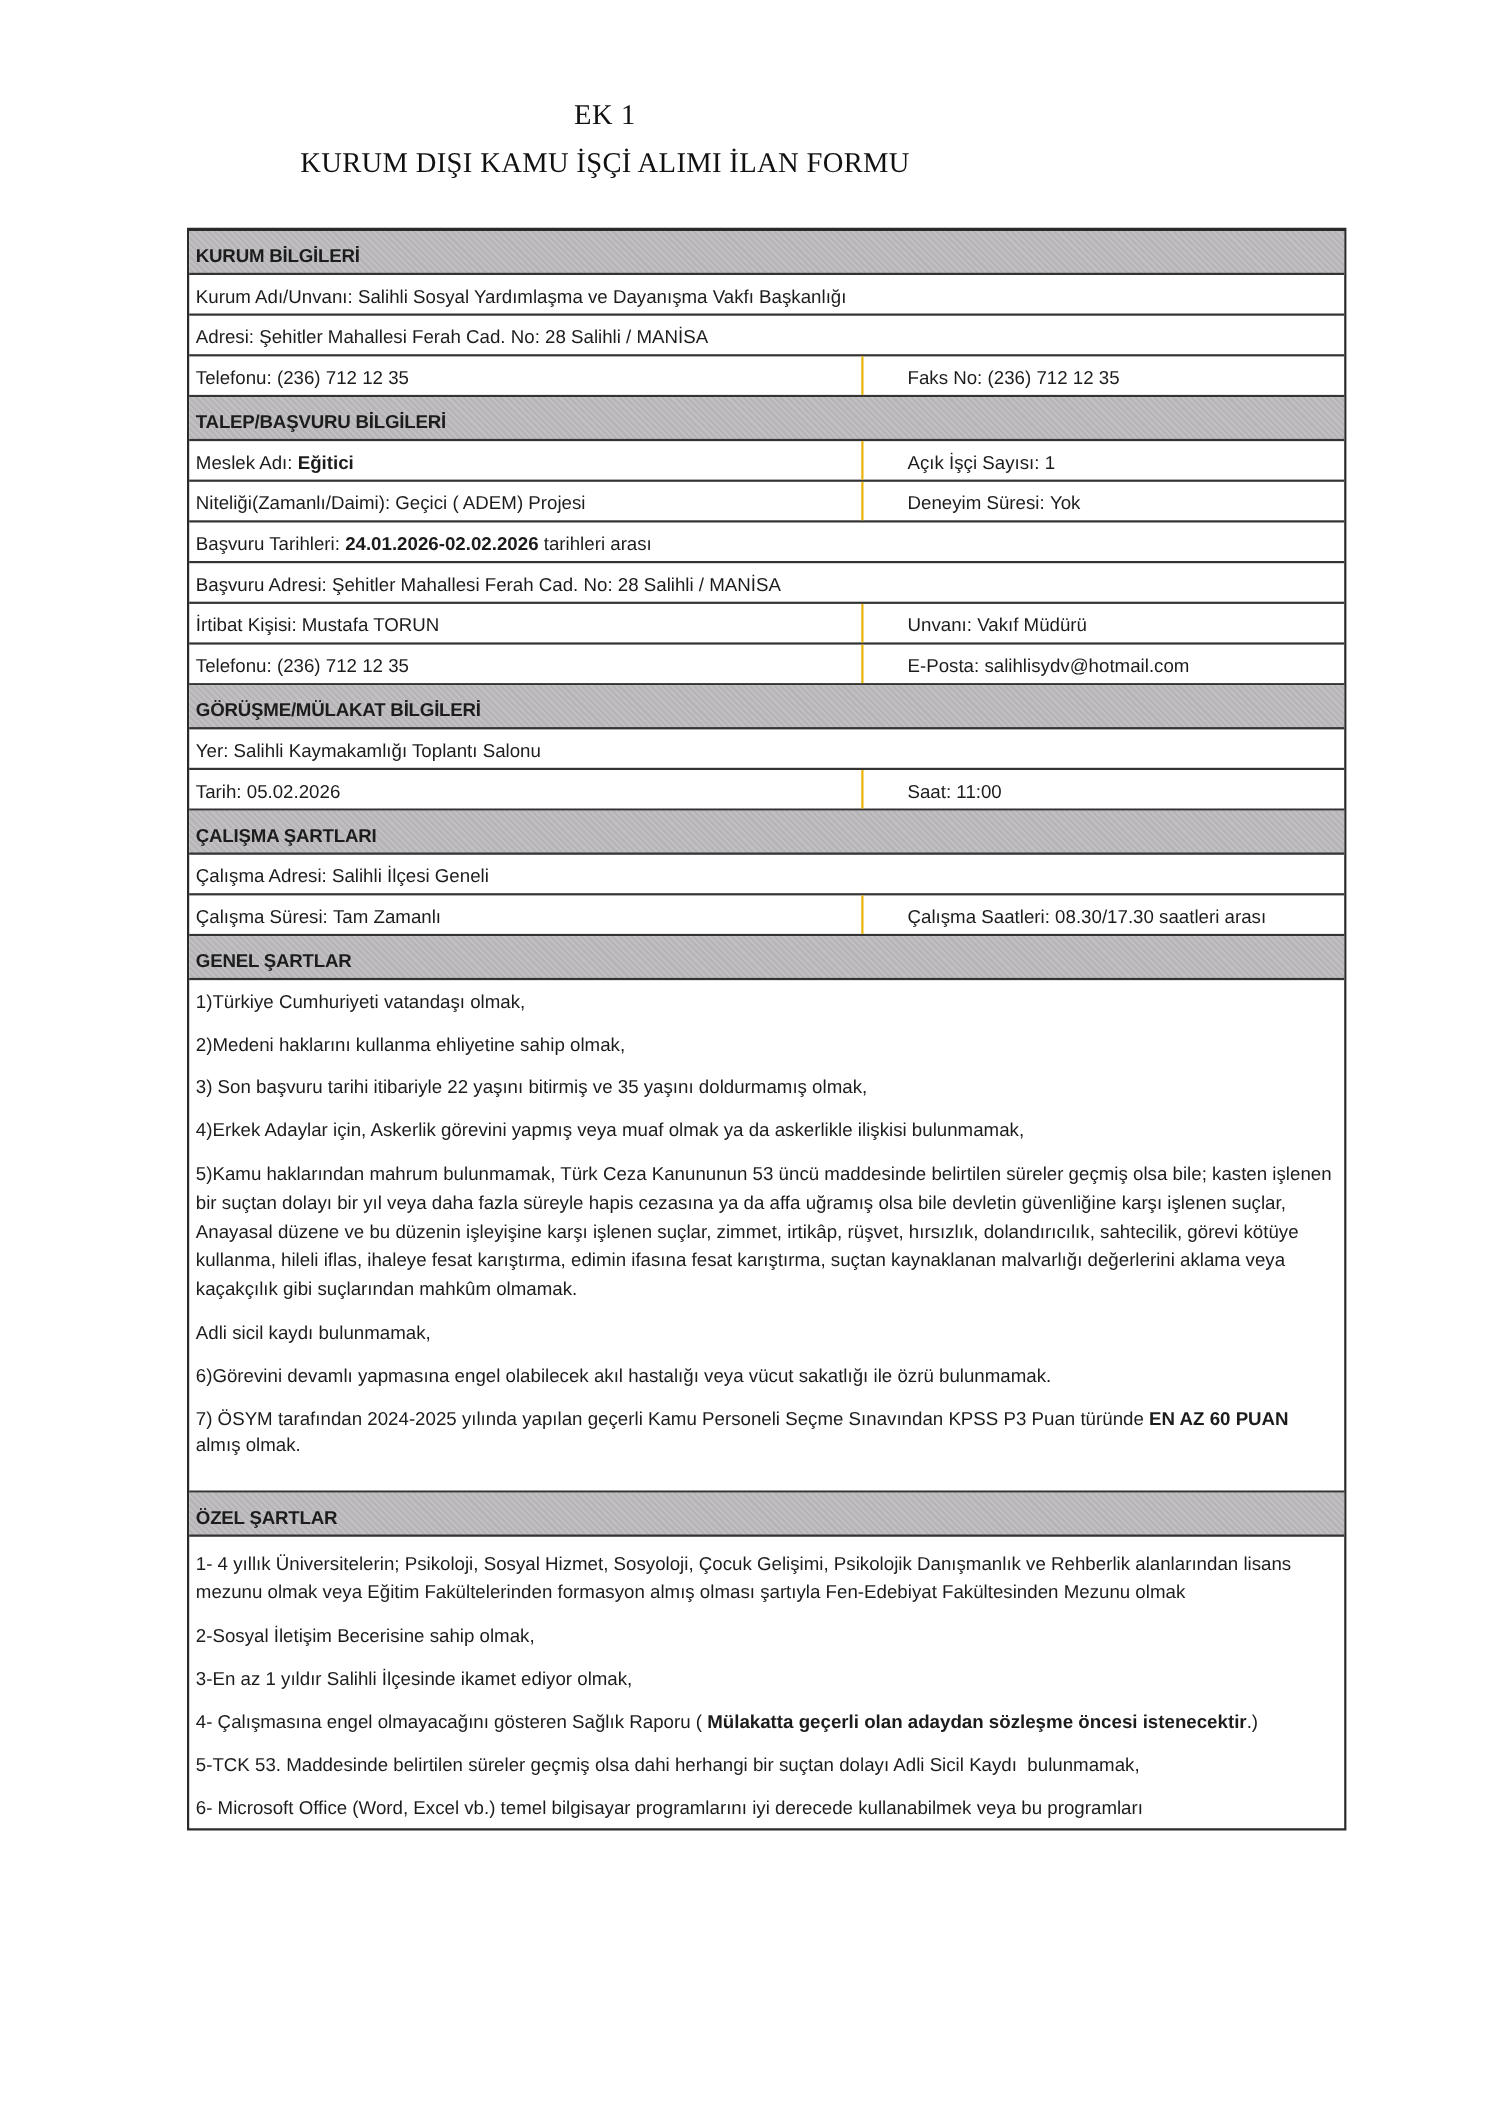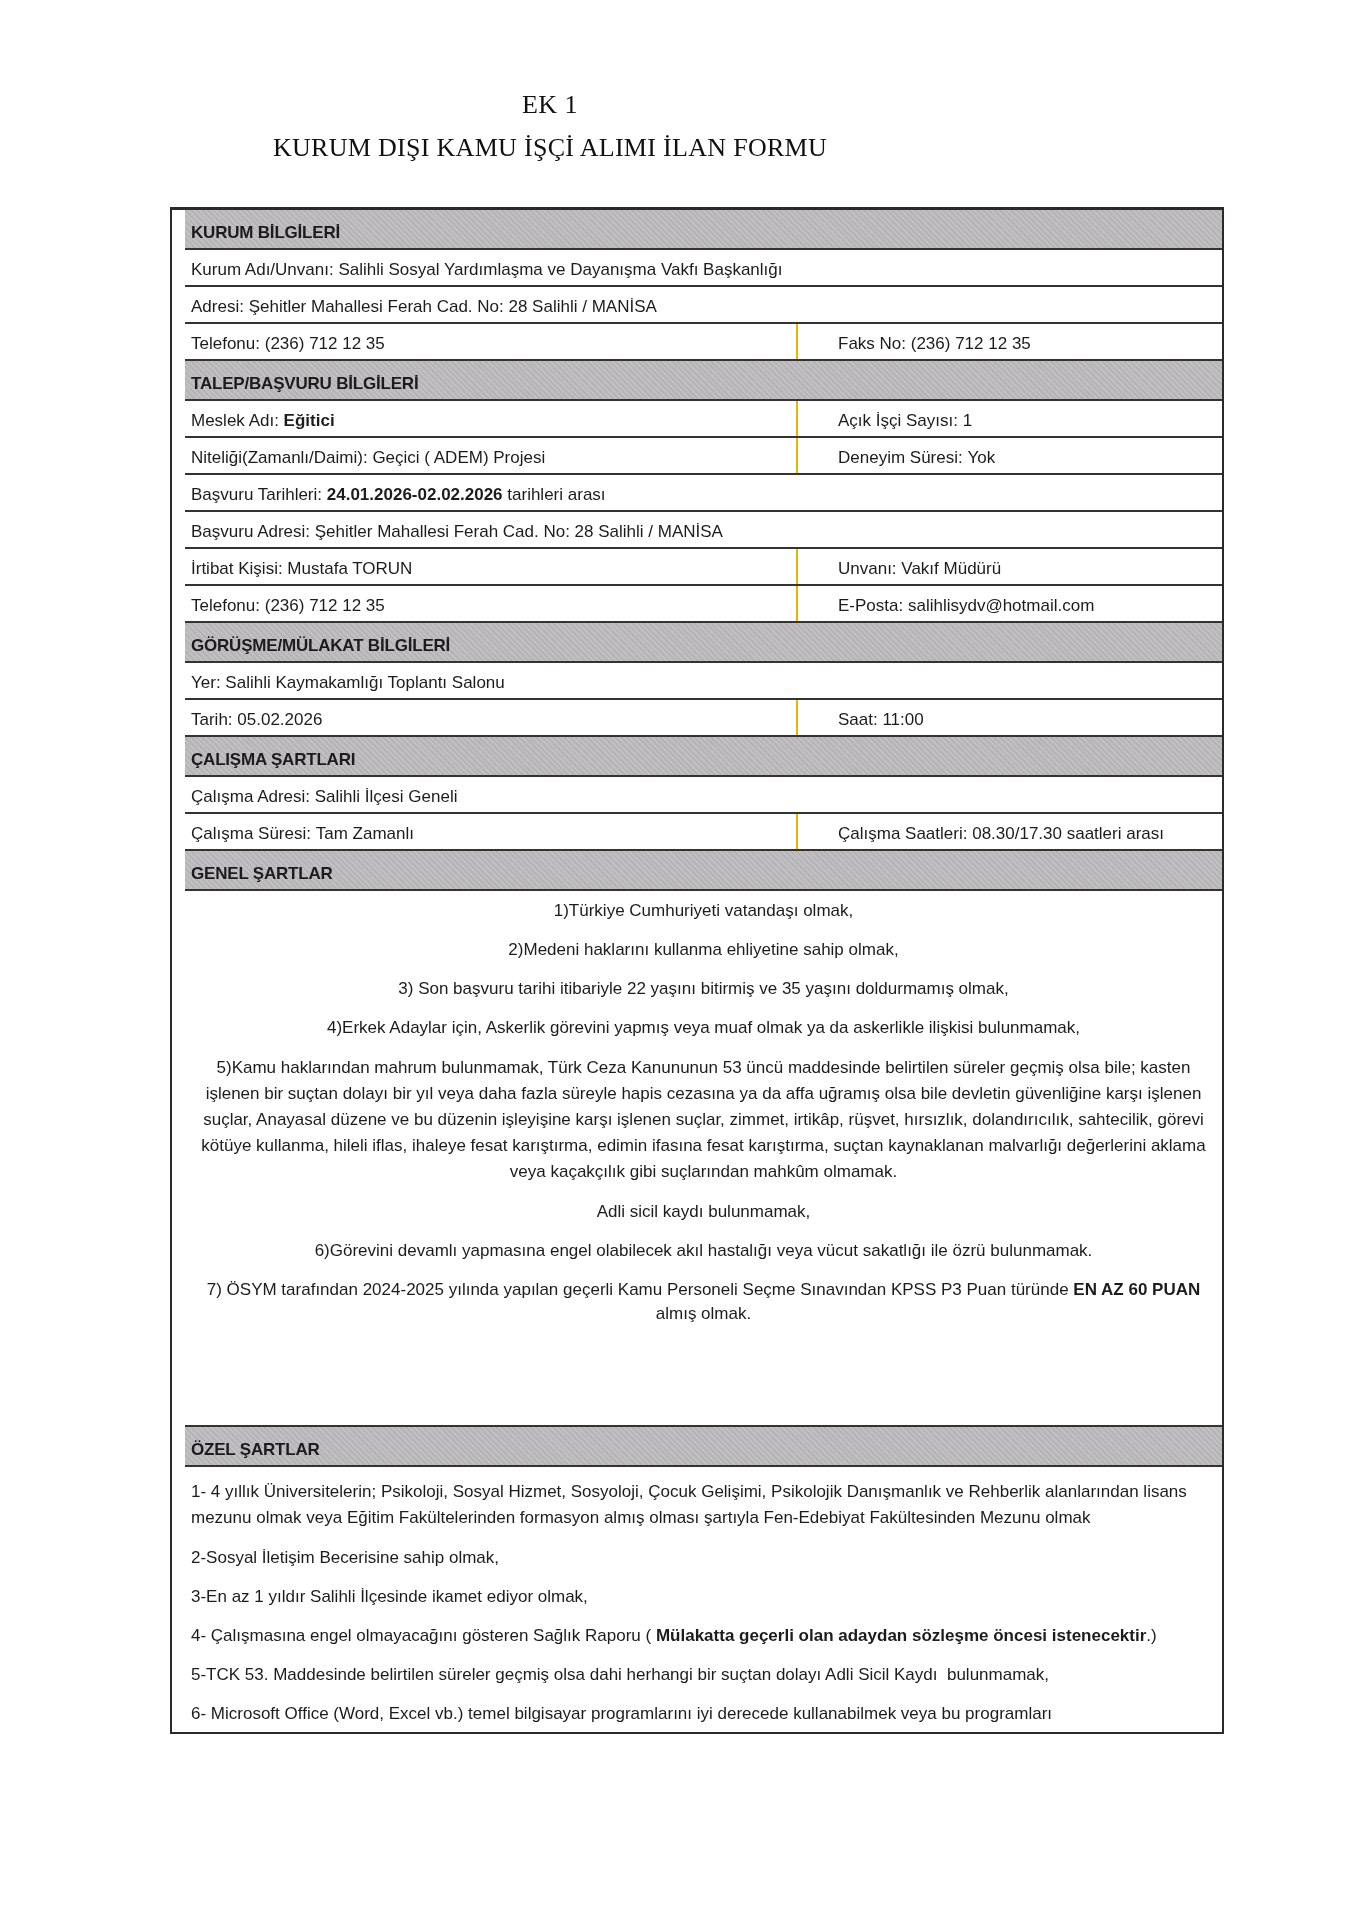--- a/index.html
+++ b/index.html
@@ -11,41 +11,41 @@
     position: absolute; left: 0; width: 1100px; text-align: center;
     font-family: "Liberation Serif", serif; color: #111;
   }
   .title-1 { top: 90px; font-size: 26px; letter-spacing: 0.5px; }
   .title-2 { top: 133px; font-size: 26px; letter-spacing: 0.3px; }
 
   .form {
     position: absolute; left: 170px; top: 207px; width: 1054px;
     border: 2px solid #2a2a2a; border-top-width: 3px; box-sizing: border-box;
   }
-  .row { display: flex; border-bottom: 2px solid #333; min-height: 36px; box-sizing: border-box; margin-left: 13px; }
+  .row { display: flex; border-bottom: 2px solid #333; min-height: 36px; box-sizing: border-box; }
   .row:last-child { border-bottom: none; }
   .cell {
     padding: 0 6px; font-size: 17px; line-height: 20px; display: flex; align-items: flex-end;
     padding-bottom: 5px; padding-top: 10px; box-sizing: border-box;
   }
   .cell.full { width: 100%; }
   .cell.left { width: 613px; border-right: 2px solid #eab308; }
   .cell.right { flex: 1; padding-left: 40px; }
   .row.head {
     background: #bdbbbe;
     background-image: repeating-linear-gradient(45deg, rgba(255,255,255,0.06) 0 2px, rgba(0,0,0,0.04) 2px 4px);
     min-height: 40px;
   }
   .row.head .cell { font-weight: bold; font-size: 17px; letter-spacing: -0.2px; }
   b, .bold { font-weight: bold; }
 
   .list { display: block; padding: 8px 6px 6px 6px; }
   .list .item { font-size: 17px; line-height: 24px; margin-bottom: 15px; }
   .list .item:last-child { margin-bottom: 0; }
-  .gen-list { height: 534px; box-sizing: border-box; text-align: center; }
+  .gen-list { height: 464px; box-sizing: border-box; }
   .ozel-list { padding-top: 12px; }
 </style>
 </head>
 <body>
 
 <div class="title title-1">EK 1</div>
 <div class="title title-2">KURUM DIŞI KAMU İŞÇİ ALIMI İLAN FORMU</div>
 
 <div class="form">
 

